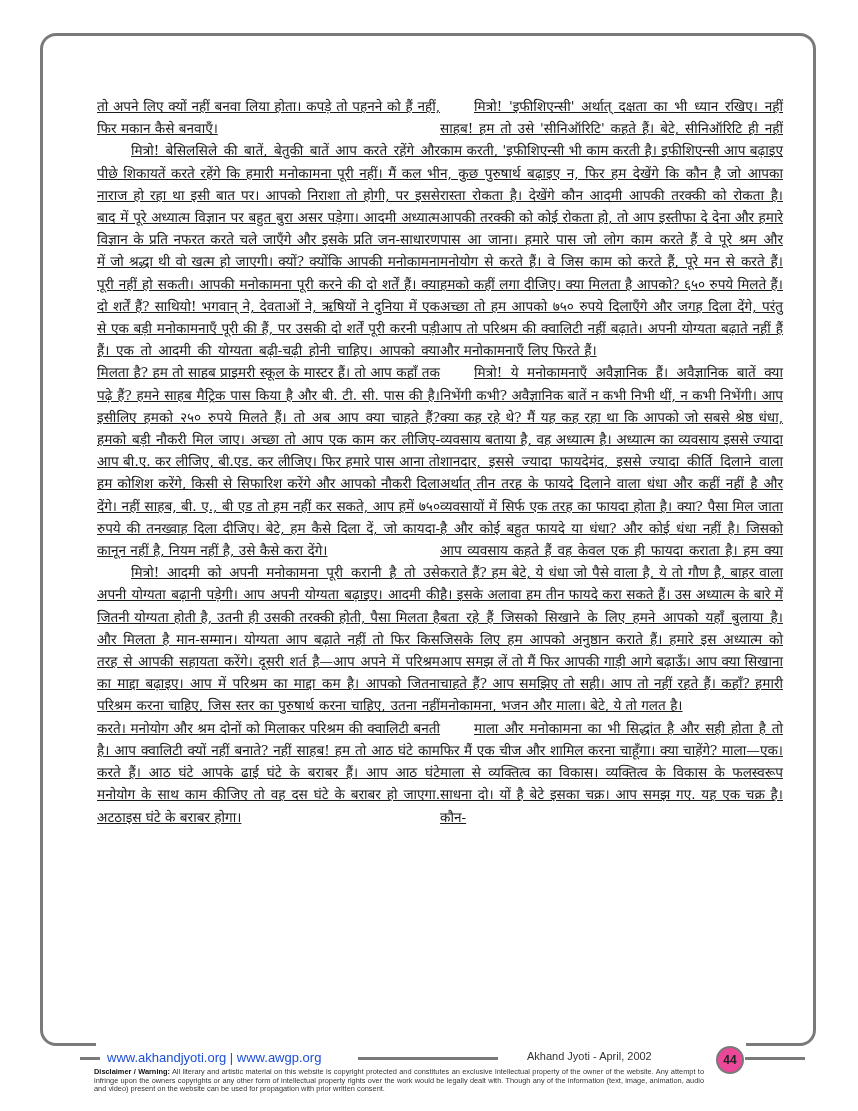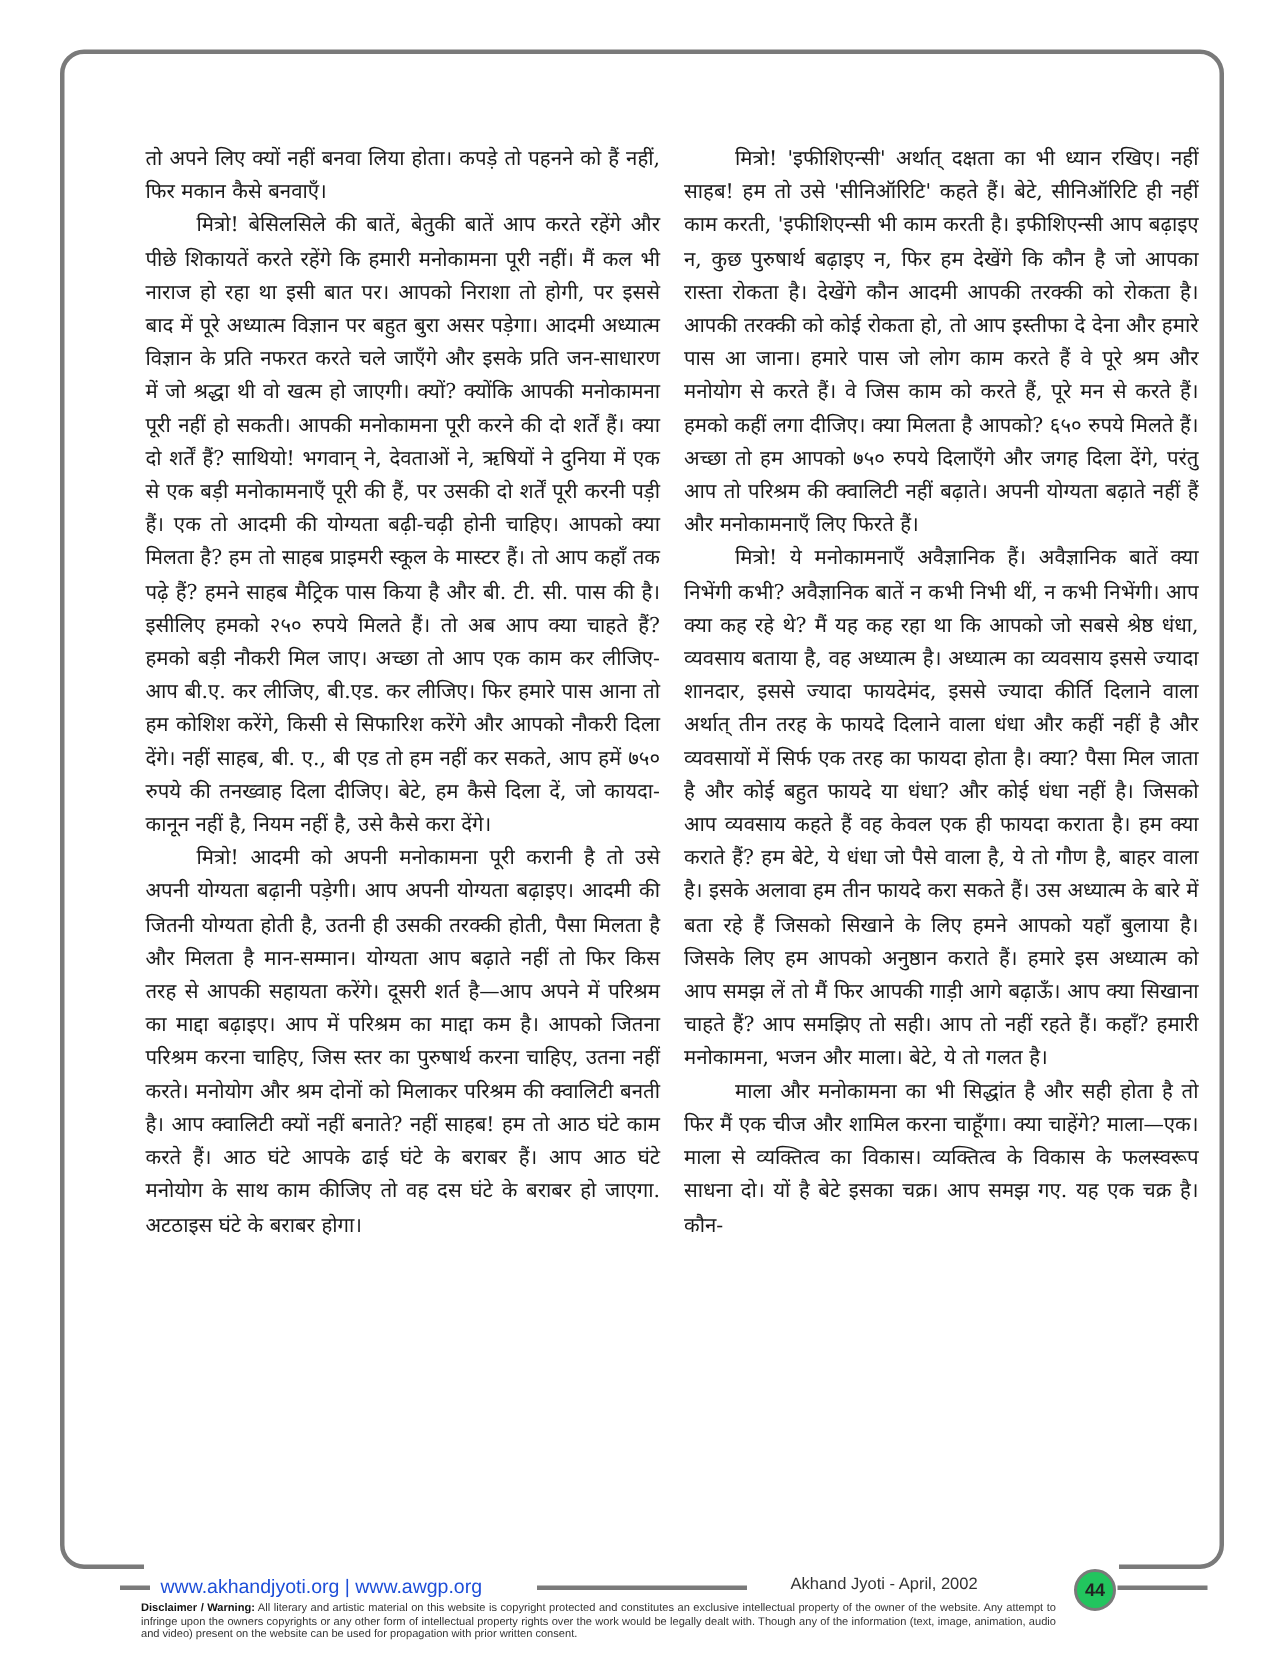--- a/index.html
+++ b/index.html
@@ -2,34 +2,34 @@
 <html><head>
 <meta charset="utf-8">
 <style>
   html, body { margin: 0; padding: 0; background: #ffffff; }
   body { width: 858px; height: 1111px; position: relative; overflow: hidden;
          font-family: "DejaVu Serif", "Liberation Serif", serif; color: #1a1a1a; }
   .frame { position: absolute; left: 40px; top: 33px; width: 776px; height: 1013px;
            border: 3px solid #7a7a7a; border-radius: 16px; box-sizing: border-box; }
   .frame-gap { position: absolute; background: #fff; }
   .col { position: absolute; top: 95px; width: 343px; font-size: 13.6px; line-height: 22.2px;
-         text-align: justify; }
+         text-align: justify; text-decoration: underline; }
   .col.left { left: 97px; }
-  .col.right { left: 456px; }
+  .col.right { left: 440px; }
   .col p { margin: 0; text-indent: 0; }
   .col p.indent { text-indent: 34px; }
   .col h3 { margin: 0; font-size: 15px; font-weight: bold; text-align: center; line-height: 22.2px; }
   .footer-line { position: absolute; height: 3px; background: #7a7a7a; }
   .footer-site { position: absolute; left: 107px; top: 1050px; font-family: "Liberation Sans", sans-serif;
                  font-size: 13px; color: #1d4ed8; }
   .footer-mag { position: absolute; left: 527px; top: 1050px; font-family: "Liberation Sans", sans-serif;
                 font-size: 11px; color: #333; }
   .page-num { position: absolute; left: 716px; top: 1046px; width: 24px; height: 24px; border: 2.5px solid #7a7a7a;
               border-radius: 50%; font-family: "Liberation Sans", sans-serif; font-weight: bold; font-size: 12px;
-              display: flex; align-items: center; justify-content: center; background: #22c55e; color: #222; }
+              display: flex; align-items: center; justify-content: center; background: #ec4899; color: #222; }
   .disclaimer { position: absolute; left: 94px; top: 1068px; width: 610px; font-family: "Liberation Sans", sans-serif;
                 font-size: 7.4px; line-height: 8.6px; color: #333; text-align: justify; }
   .disclaimer b { color: #111; }
 </style>
 </head>
 <body>
 
 <div class="frame"></div>
 
 <div class="frame-gap" style="left:96px; top:1040px; width:650px; height:12px;"></div>

